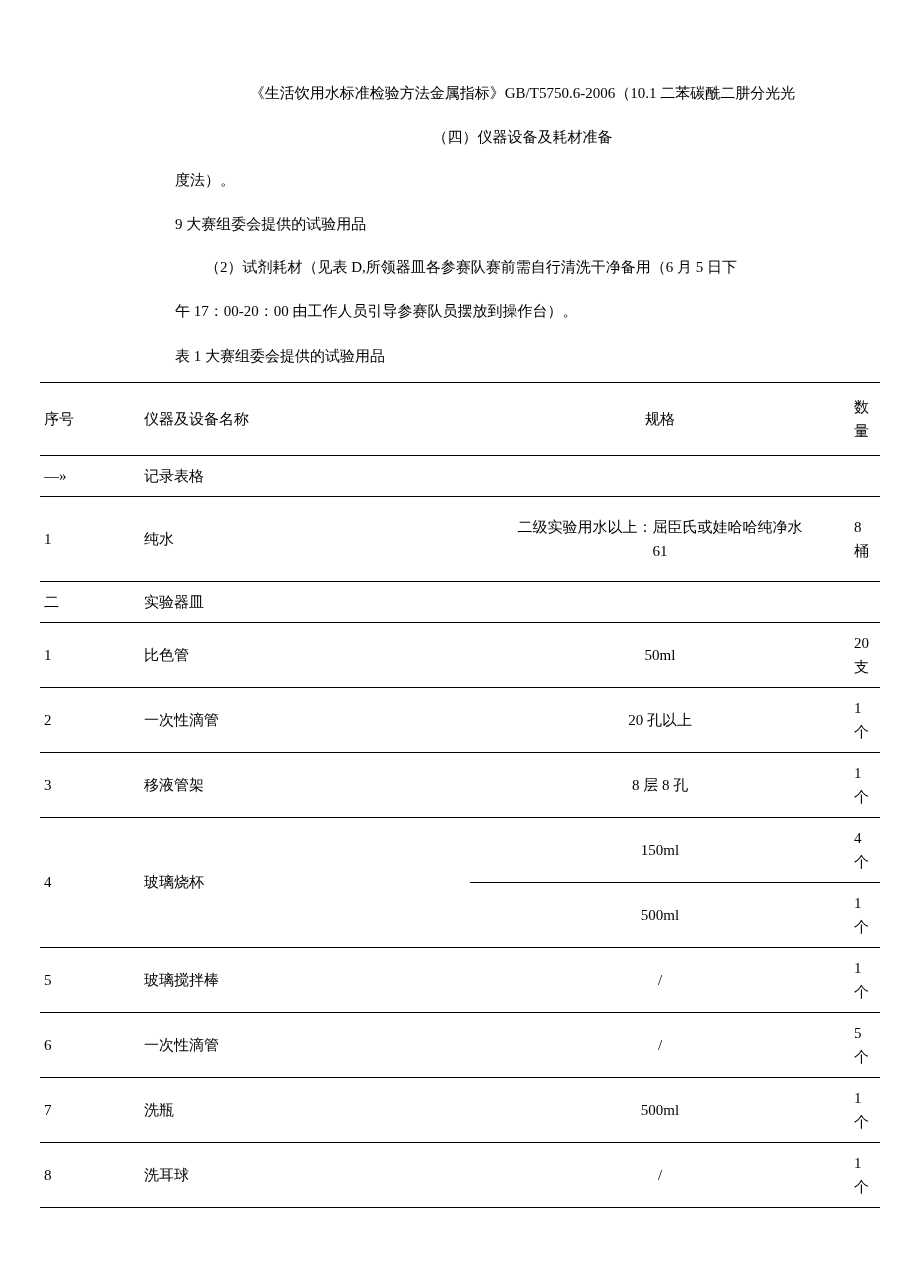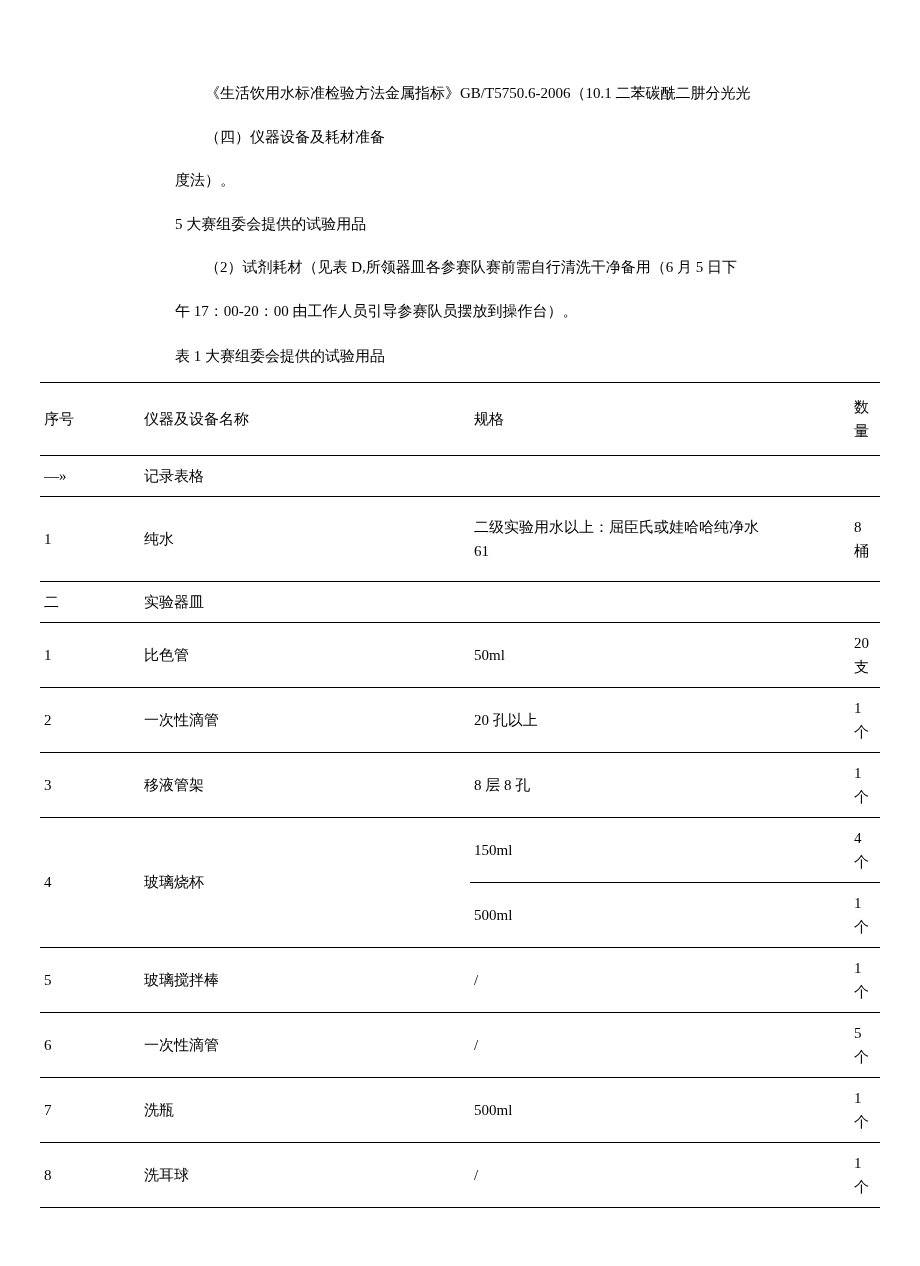--- a/index.html
+++ b/index.html
@@ -18,20 +18,21 @@
     .content {
       padding-left: 155px;
       padding-right: 60px;
     }
     .para {
       line-height: 2.5;
       margin-bottom: 6px;
     }
     .indent1 {
       text-indent: 2em;
+      text-align: center;
     }
     .indent2 {
       text-indent: 2em;
     }
     .indent0 {
       text-indent: 0;
     }
     .table-caption {
       text-indent: 0;
       margin-top: 8px;
@@ -62,34 +63,34 @@
       padding: 8px 4px;
       vertical-align: middle;
       line-height: 1.6;
     }
     tr.header-row td {
       border-top: 1px solid #000;
       padding: 12px 4px;
     }
     .col1 { width: 100px; }
     .col2 { width: 330px; }
-    .col3 { width: 380px; }
+    .col3 { width: 380px; text-align: center; }
     .col4 { width: auto; }
     .tall-row td {
       padding: 18px 4px;
     }
   </style>
 </head>
 <body>
 
 <div class="content">
   <p class="para indent1">《生活饮用水标准检验方法金属指标》GB/T5750.6-2006（10.1 二苯碳酰二肼分光光</p>
   <p class="para indent1">（四）仪器设备及耗材准备</p>
   <p class="para indent0">度法）。</p>
-  <p class="para indent0">5 大赛组委会提供的试验用品</p>
+  <p class="para indent0">9 大赛组委会提供的试验用品</p>
   <p class="para indent2">（2）试剂耗材（见表 D,所领器皿各参赛队赛前需自行清洗干净备用（6 月 5 日下</p>
   <p class="para indent0">午 17：00-20：00 由工作人员引导参赛队员摆放到操作台）。</p>
   <p class="para table-caption">表 1 大赛组委会提供的试验用品</p>
 
   <div class="table-wrap">
     <table>
       <tbody id="table-body">
       <tr class="header-row">
             <td class="col1">序号</td>
             <td class="col2">仪器及设备名称</td>

